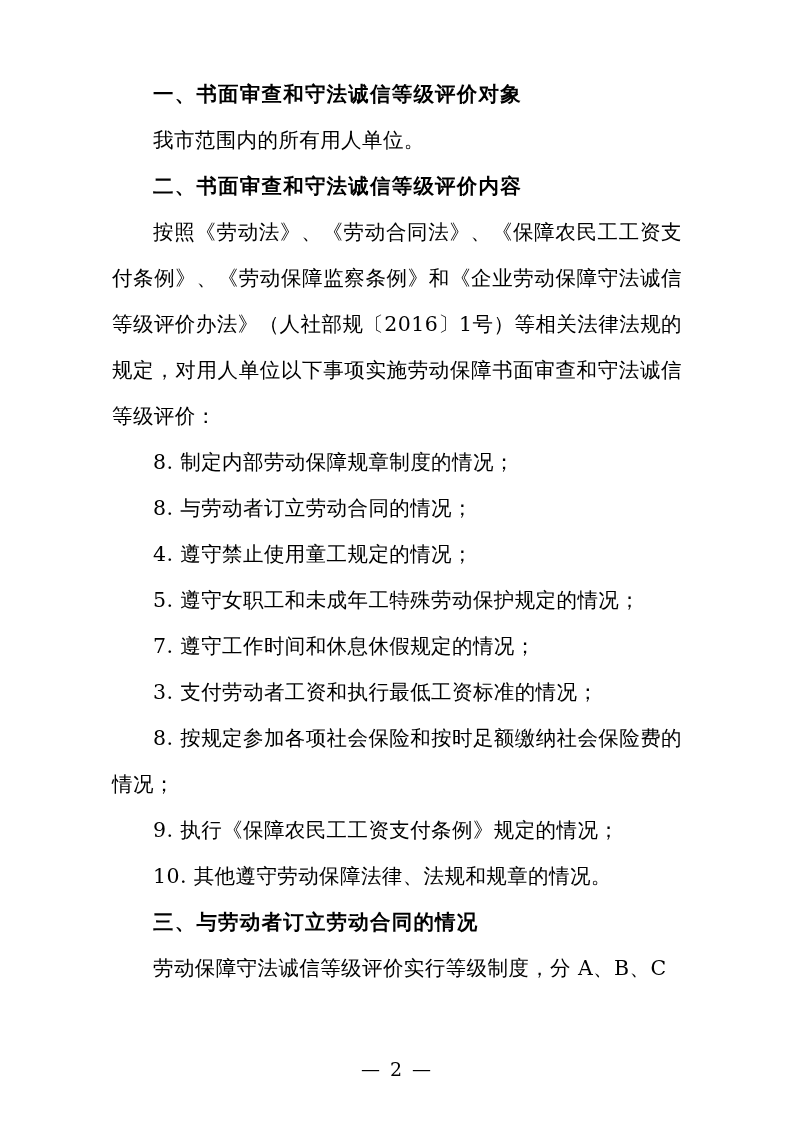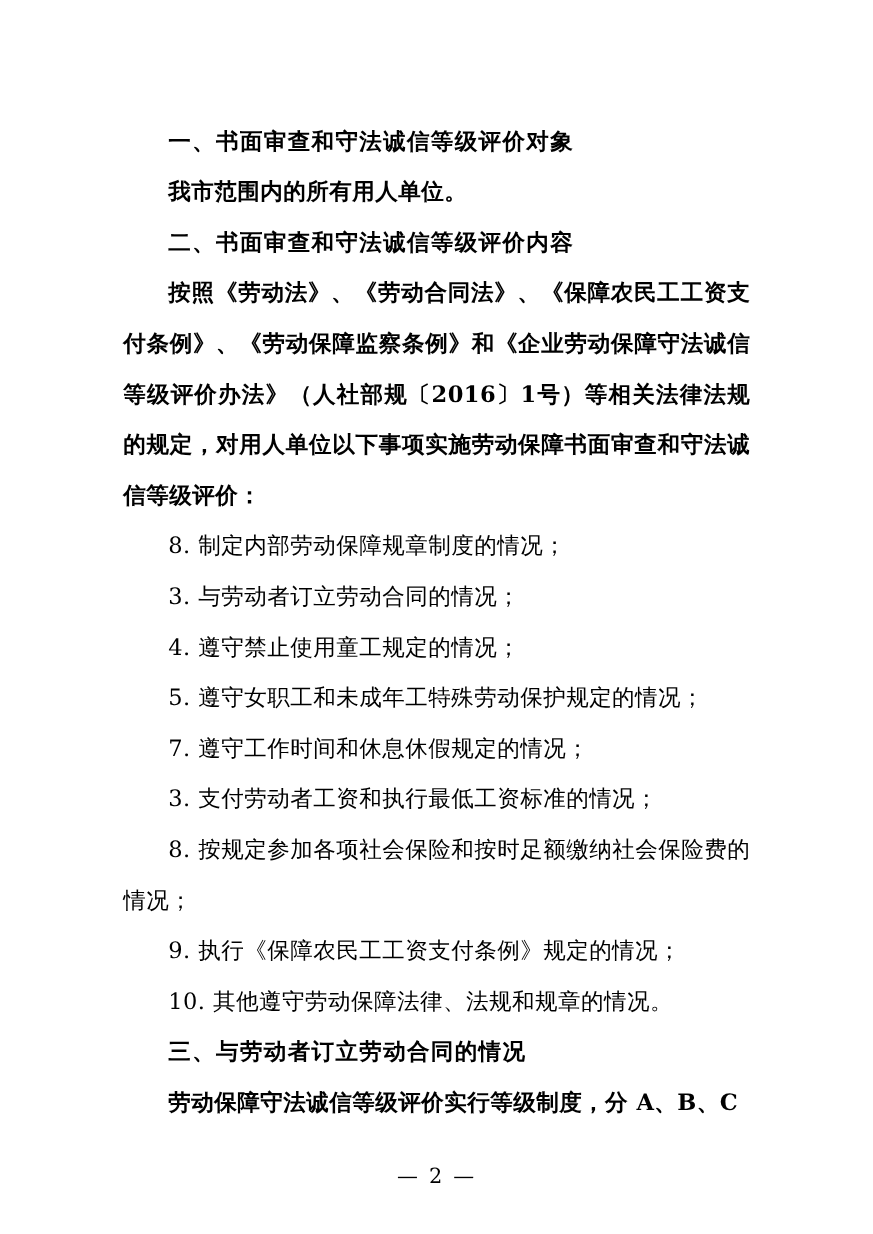--- a/index.html
+++ b/index.html
@@ -15,21 +15,21 @@
     position: relative;
     overflow: hidden;
   }
   .page {
     position: absolute;
     left: 0;
     top: 0;
     width: 794px;
     height: 1122px;
     box-sizing: border-box;
-    padding: 105px 112px 0 112px;
+    padding: 71px 112px 0 112px;
   }
   .doc-body {
     font-size: 20.5px;
     line-height: 46px;
     letter-spacing: 0.4px;
     text-align: justify;
     text-justify: inter-ideograph;
   }
   .heading {
     font-weight: bold;
@@ -37,21 +37,20 @@
     margin: 0;
     font-size: 20.5px;
     line-height: 46px;
     letter-spacing: 1.2px;
   }
   .para {
     text-indent: 2em;
     margin: 0;
     font-size: 20.5px;
     line-height: 46px;
-    font-weight: bold;
   }
   .item {
     text-indent: 2em;
     margin: 0;
     font-size: 20.5px;
     line-height: 46px;
   }
   .footer {
     position: absolute;
     left: 0;
@@ -69,21 +68,21 @@
 <div class="page">
   <div class="doc-body">
 
     <p class="heading">一、书面审查和守法诚信等级评价对象</p>
     <p class="para">我市范围内的所有用人单位。</p>
 
     <p class="heading">二、书面审查和守法诚信等级评价内容</p>
     <p class="para">按照《劳动法》、《劳动合同法》、《保障农民工工资支付条例》、《劳动保障监察条例》和《企业劳动保障守法诚信等级评价办法》（人社部规〔2016〕1号）等相关法律法规的规定，对用人单位以下事项实施劳动保障书面审查和守法诚信等级评价：</p>
 
     <p class="item">8. 制定内部劳动保障规章制度的情况；</p>
-    <p class="item">3. 与劳动者订立劳动合同的情况；</p>
+    <p class="item">8. 与劳动者订立劳动合同的情况；</p>
     <p class="item">4. 遵守禁止使用童工规定的情况；</p>
     <p class="item">5. 遵守女职工和未成年工特殊劳动保护规定的情况；</p>
     <p class="item">7. 遵守工作时间和休息休假规定的情况；</p>
     <p class="item">3. 支付劳动者工资和执行最低工资标准的情况；</p>
     <p class="item">8. 按规定参加各项社会保险和按时足额缴纳社会保险费的情况；</p>
     <p class="item">9. 执行《保障农民工工资支付条例》规定的情况；</p>
     <p class="item">10. 其他遵守劳动保障法律、法规和规章的情况。</p>
 
     <p class="heading">三、与劳动者订立劳动合同的情况</p>
     <p class="para">劳动保障守法诚信等级评价实行等级制度，分 A、B、C</p>

